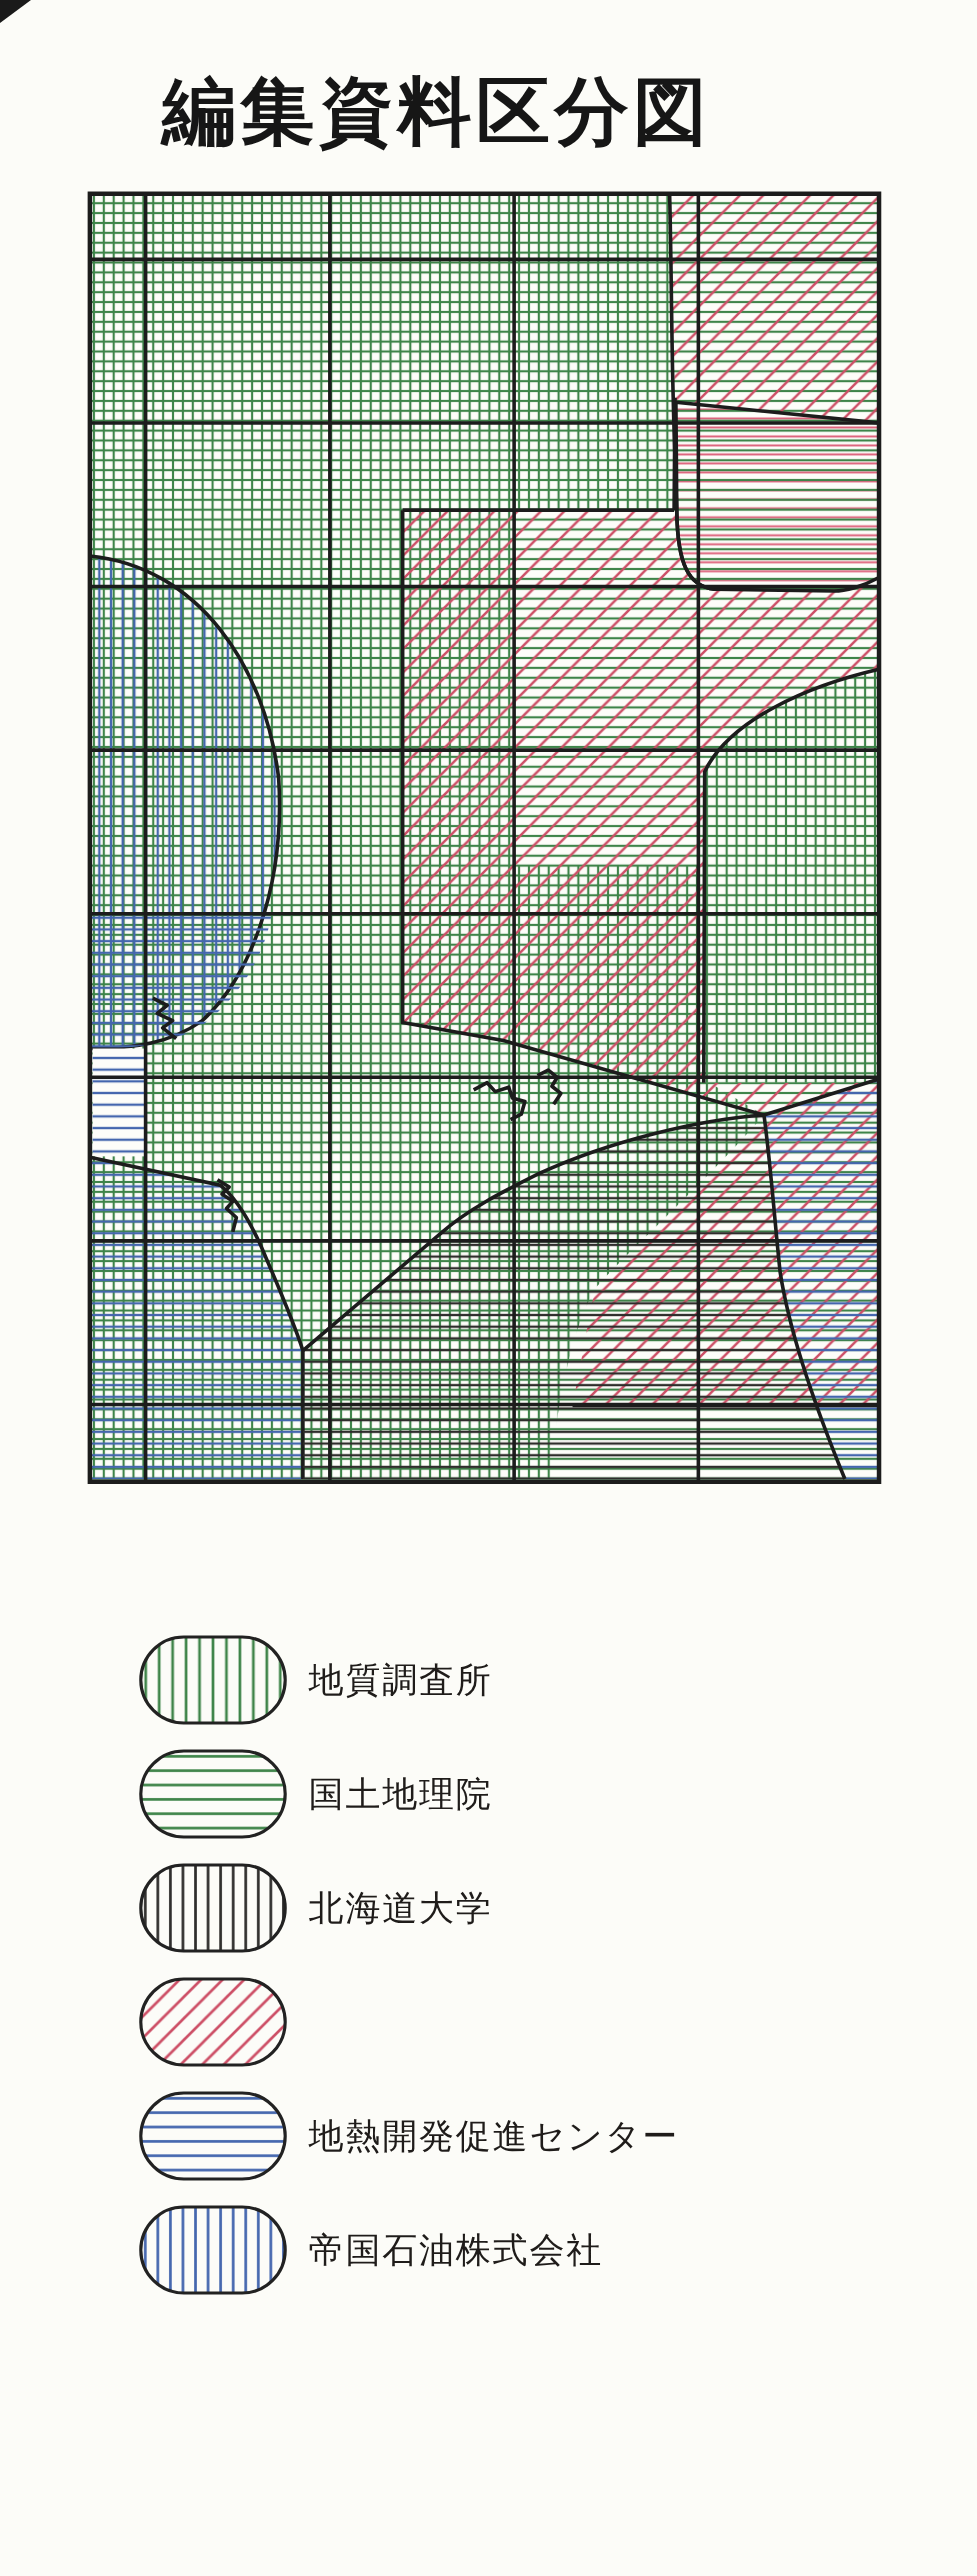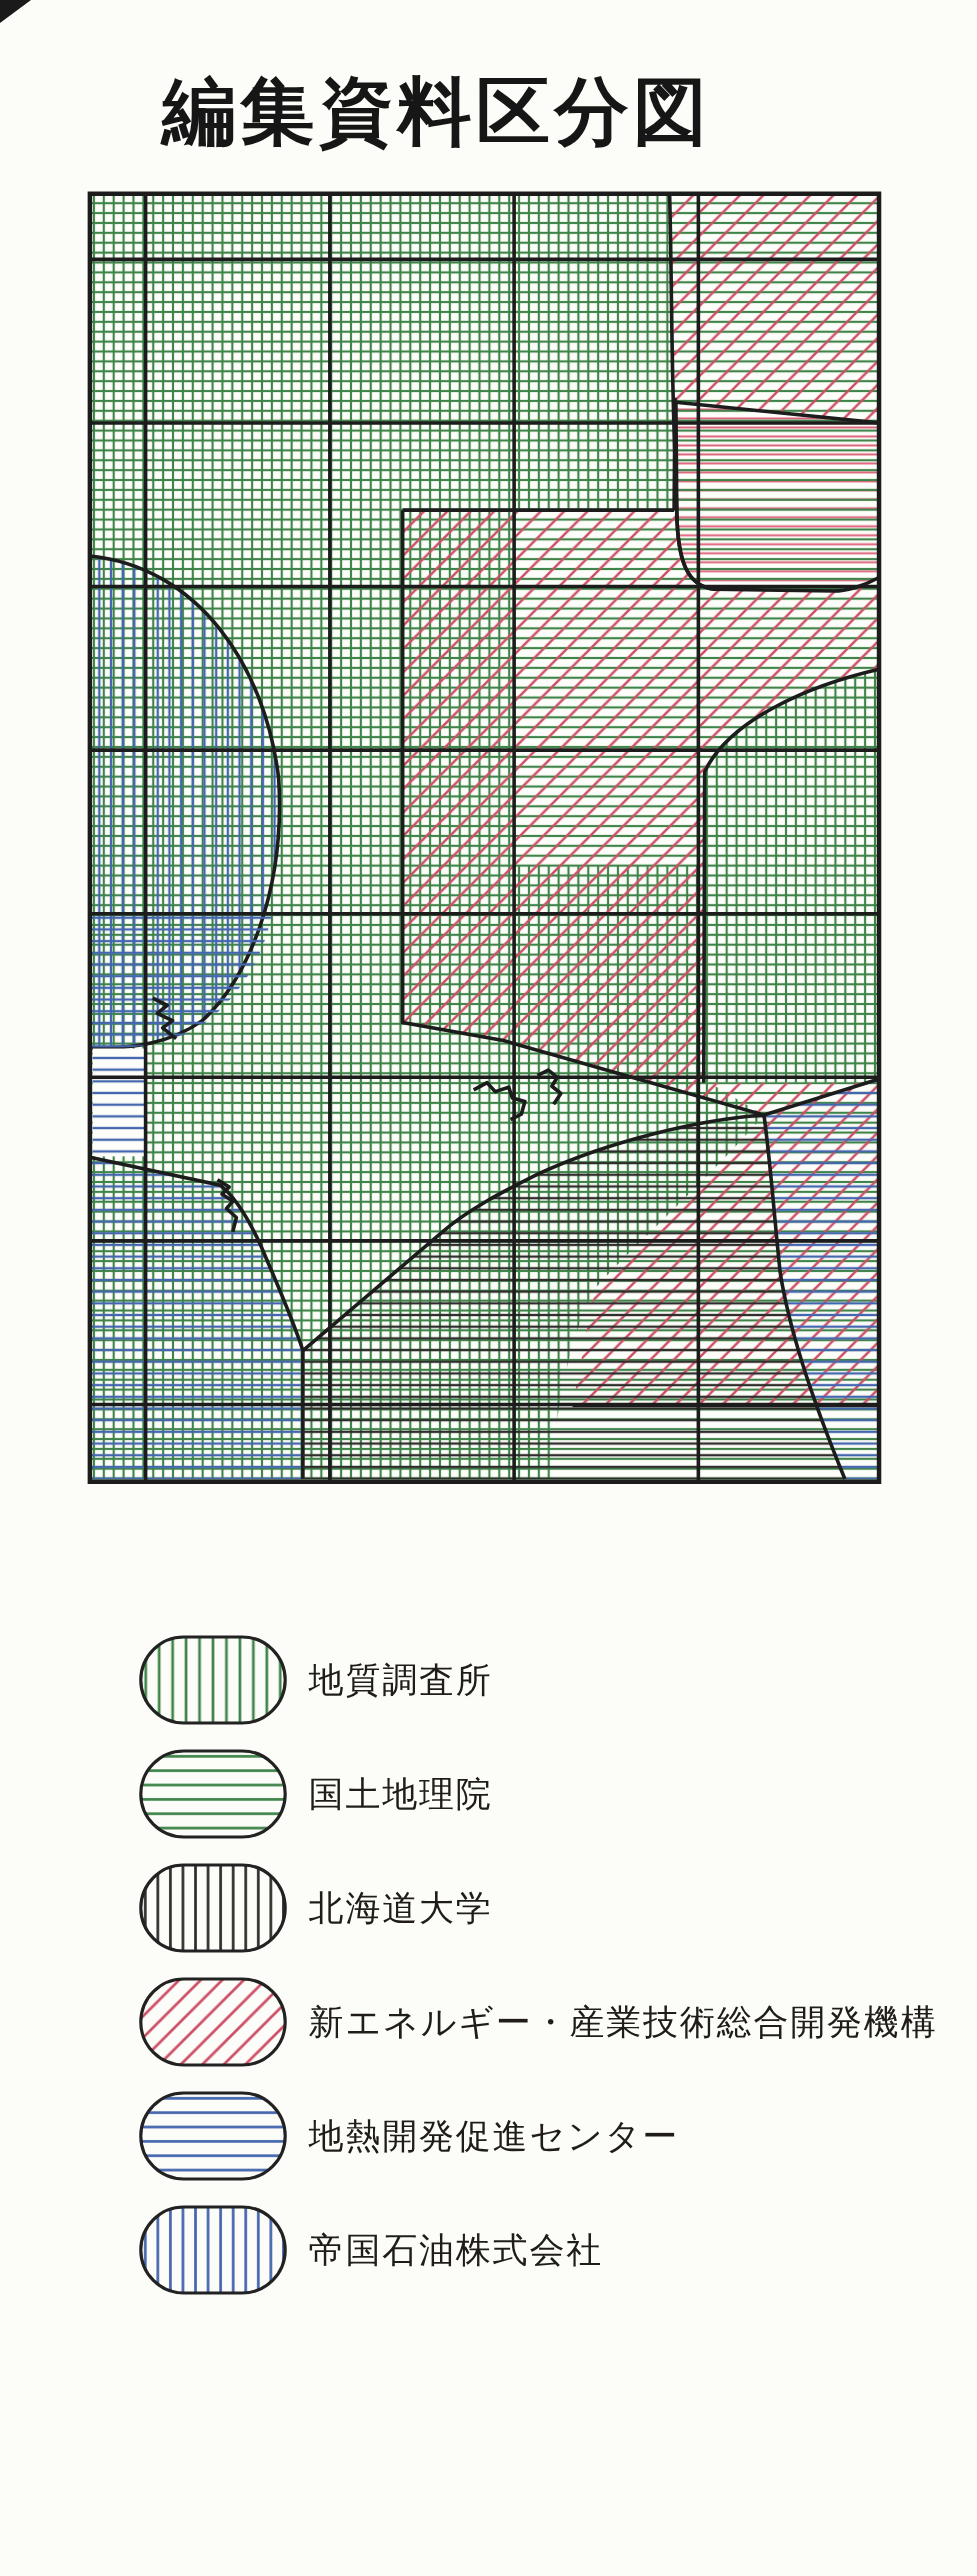--- a/index.html
+++ b/index.html
@@ -210,21 +210,20 @@
         <rect x="2" y="2" width="161" height="96" rx="48" fill="url(#lg-kv)" stroke="#222" stroke-width="3.5"></rect>
       </svg>
       <span class="legend-label">北海道大学</span>
     </div>
 
 
     <div class="legend-row">
       <svg width="148" height="90" viewBox="0 0 165 100">
         <rect x="2" y="2" width="161" height="96" rx="48" fill="url(#lg-rd)" stroke="#222" stroke-width="3.5"></rect>
       </svg>
-      <span class="legend-label">新エネルギー・産業技術総合開発機構</span>
     </div>
 
 
     <div class="legend-row">
       <svg width="148" height="90" viewBox="0 0 165 100">
         <rect x="2" y="2" width="161" height="96" rx="48" fill="url(#lg-bh)" stroke="#222" stroke-width="3.5"></rect>
       </svg>
       <span class="legend-label">地熱開発促進センター</span>
     </div>
 

